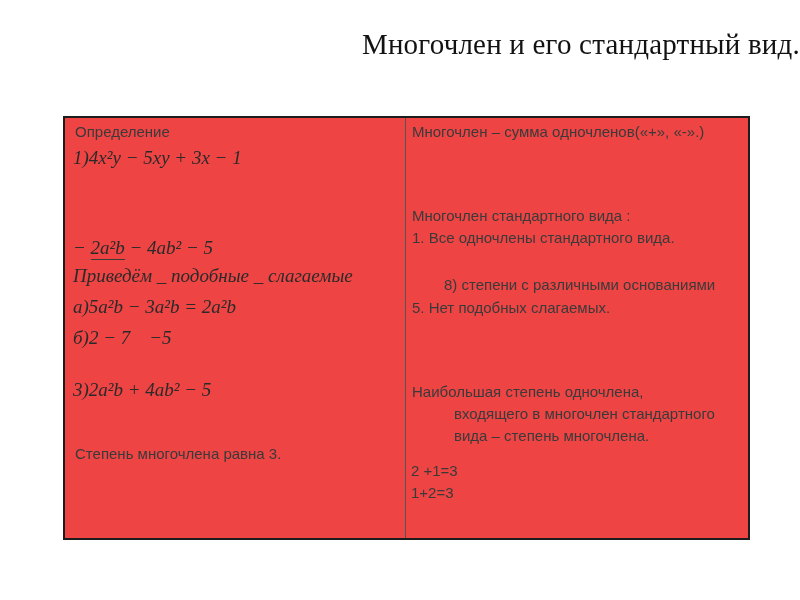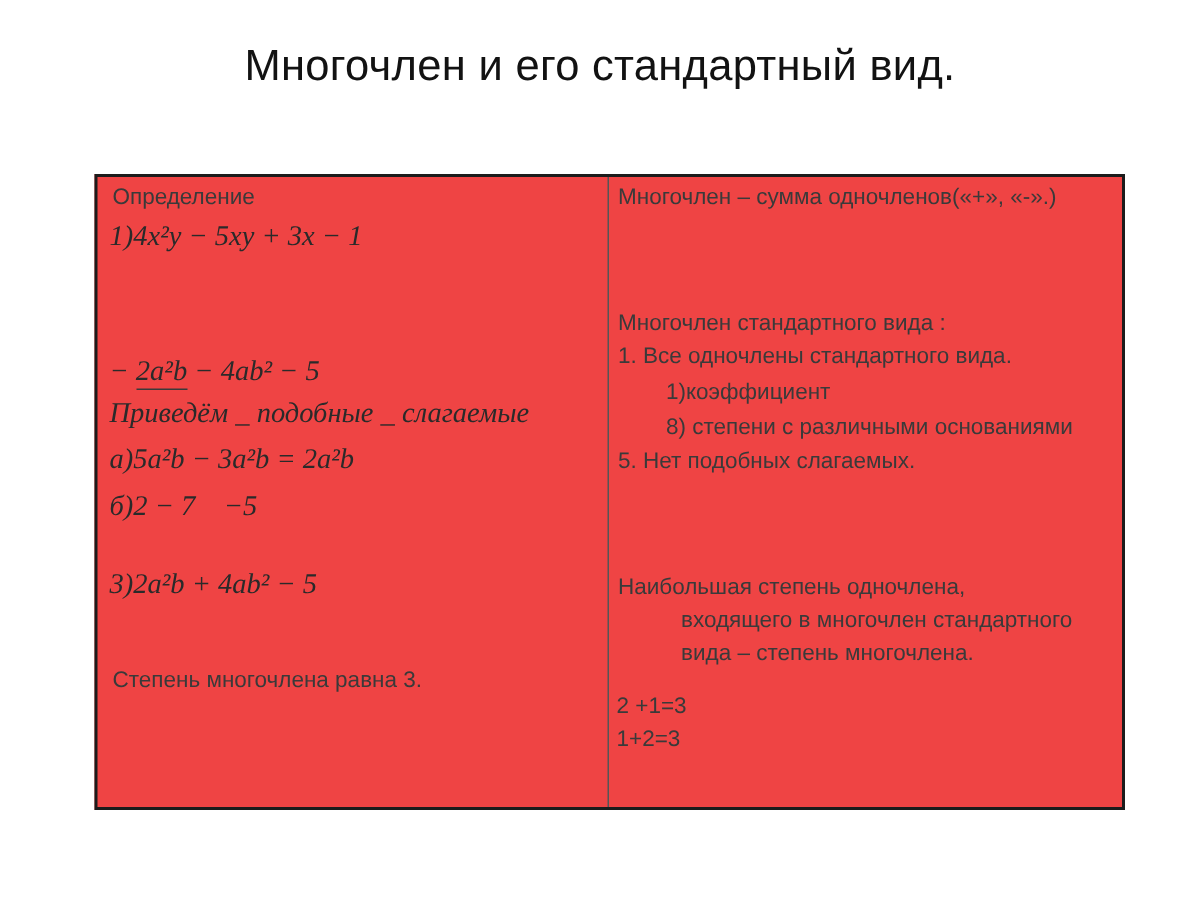--- a/index.html
+++ b/index.html
@@ -1,19 +1,19 @@
 <!DOCTYPE html>
 <html><head>
 <meta charset="utf-8">
 <style>
   html,body{margin:0;padding:0;background:#fff;}
   .slide{position:relative;width:800px;height:600px;background:#ffffff;overflow:hidden;
          font-family:"Liberation Sans",sans-serif;color:#333;}
-  .title{position:absolute;top:28px;left:0;width:100%;text-align:center;
-         font-size:29px;font-weight:400;color:#121212;letter-spacing:.2px;}
+  .title{position:absolute;top:28px;left:0;width:100%;text-align:right;
+         font-size:29px;font-weight:400;color:#121212;letter-spacing:.2px;font-family:Liberation Serif, serif;}
   .table{position:absolute;left:63px;top:116px;width:683px;height:420px;
          border:2px solid #1c1c1c;display:flex;background:#ef4444;}
   .cell-left{position:relative;width:340px;border-right:1px solid #555;}
   .cell-right{position:relative;flex:1;}
   .line{position:absolute;font-size:15px;line-height:20px;color:#3a3a3a;white-space:pre;}
   .math{font-family:"Liberation Serif",serif;font-style:italic;
         font-size:19px;color:#2a2a2a;line-height:24px;}
   .u{border-bottom:1px solid #3a3a3a;padding-bottom:1px;}
 </style>
 </head>
@@ -33,21 +33,20 @@
       <div class="line math" style="top:177px;left:8px">а)5a²b − 3a²b = 2a²b</div>
       <div class="line math" style="top:208px;left:8px">б)2 − 7&nbsp;&nbsp;&nbsp;&nbsp;−5</div>
       <div class="line math" style="top:260px;left:8px">3)2a²b + 4ab² − 5</div>
       <div class="line" style="top:326px;left:10px">Степень многочлена равна 3.</div>
     </div>
 
     <div class="cell-right">
       <div class="line" style="top:88px;left:6px">Многочлен стандартного вида :</div>
       <div class="line" style="top:4px;left:6px">Многочлен – сумма одночленов(«+», «-».)</div>
       <div class="line" style="top:110px;left:6px">1. Все одночлены стандартного вида.</div>
-      <div class="line" style="top:134px;left:38px">1)коэффициент</div>
       <div class="line" style="top:157px;left:38px">8) степени с различными основаниями</div>
       <div class="line" style="top:180px;left:6px">5. Нет подобных слагаемых.</div>
       <div class="line" style="top:286px;left:48px">входящего в многочлен стандартного</div>
       <div class="line" style="top:264px;left:6px">Наибольшая степень одночлена,</div>
       <div class="line" style="top:308px;left:48px">вида – степень многочлена.</div>
       <div class="line" style="top:343px;left:5px">2 +1=3</div>
       <div class="line" style="top:365px;left:5px">1+2=3</div>
     </div>
 
   </div>

